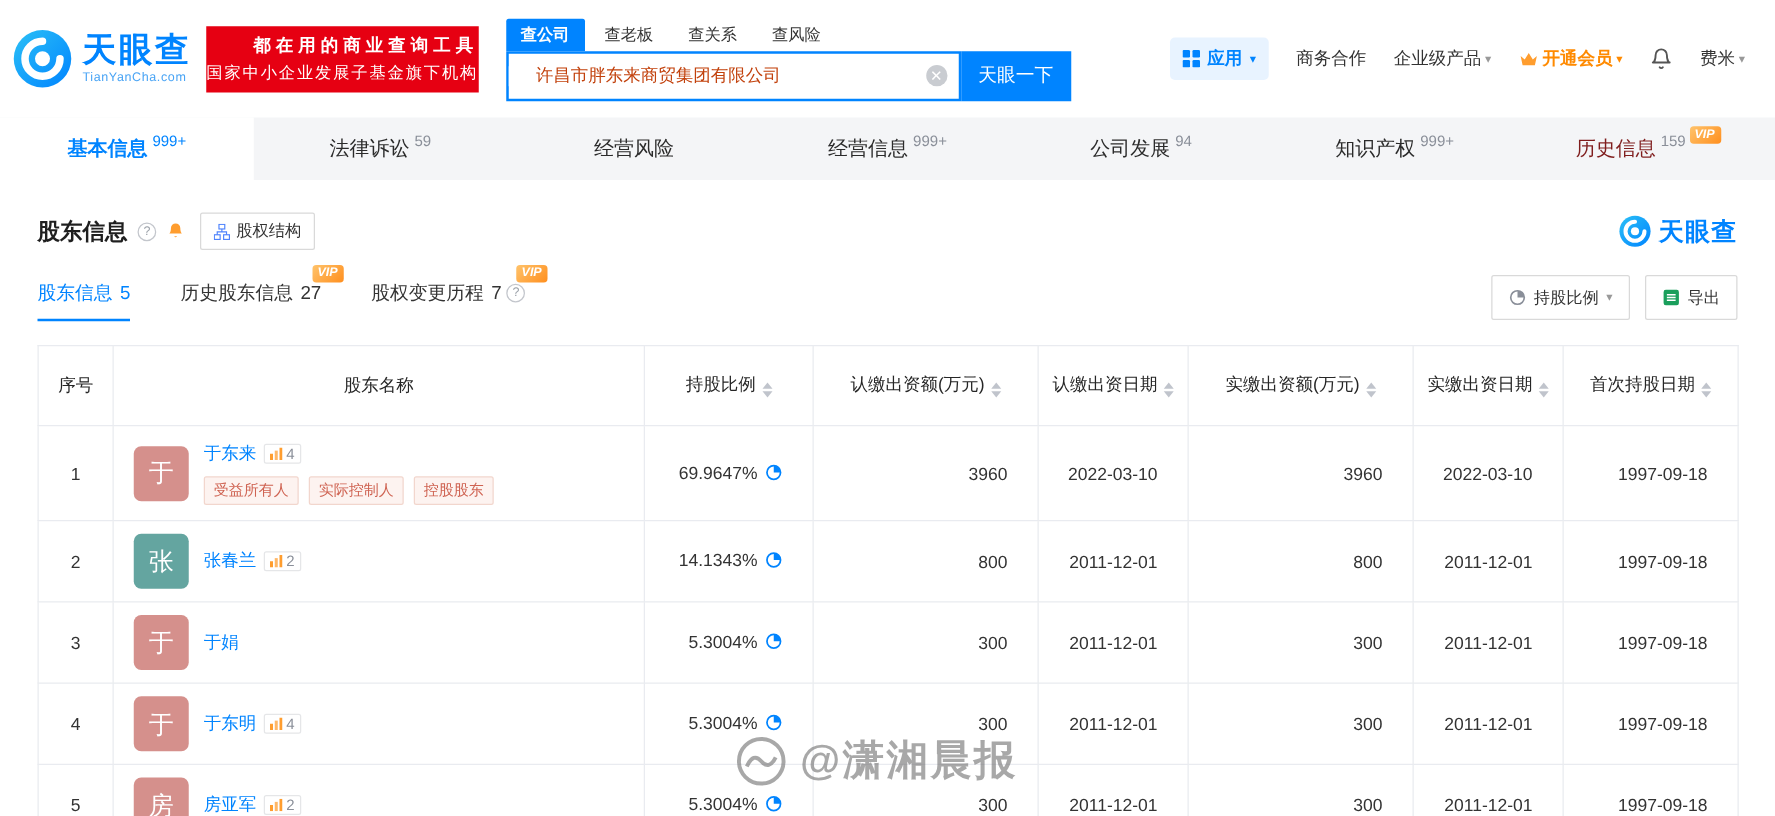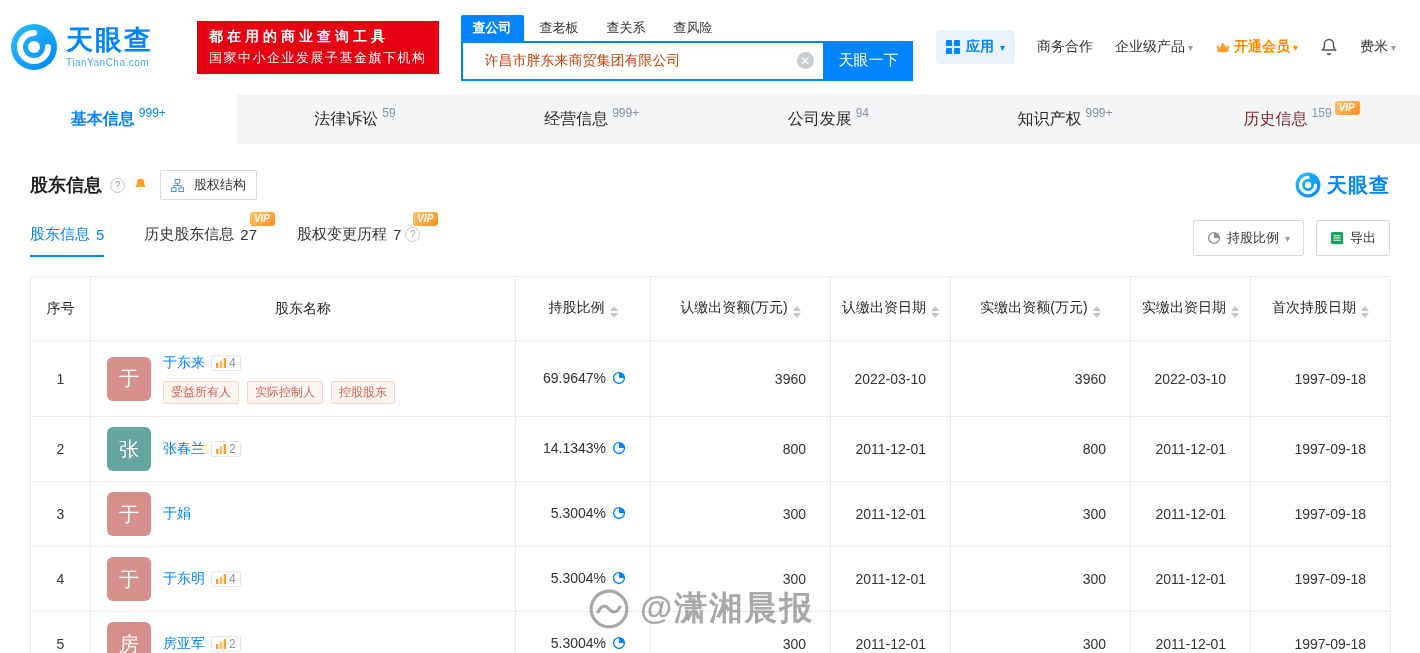--- a/index.html
+++ b/index.html
@@ -5,21 +5,21 @@
   * { box-sizing: border-box; margin: 0; padding: 0; }
   html,body { width:1420px; height:653px; overflow:hidden; background:#fff;
     font-family:"Liberation Sans","DejaVu Sans",sans-serif; color:#333; }
   a { text-decoration:none; }
 
   
   .site-header { height:94px; display:flex; align-items:center; padding:0 24px 0 10px; gap:12px; background:#fff; }
   .logo { display:flex; align-items:center; gap:8px; cursor:pointer; flex-shrink:0; }
   .logo-cn { font-size:27px; font-weight:700; color:#0084ff; letter-spacing:2px; line-height:1; }
   .logo-en { font-size:10px; color:#49a4f5; margin-top:3px; letter-spacing:.5px; }
-  .promo-banner { background:#e60012; color:#fff; padding:7px 12px; text-align:left; flex-shrink:0;margin-left:32px; }
+  .promo-banner { background:#e60012; color:#fff; padding:7px 0; text-align:right; flex-shrink:0; }
   .banner-l1 { font-size:14px; font-weight:700; letter-spacing:4px; }
   .banner-l2 { font-size:13px; letter-spacing:1.5px; margin-top:3px; }
 
   .search-area { width:452px; margin-left:10px; flex-shrink:0; }
   .search-tabs { display:flex; align-items:flex-end; gap:4px; height:27px; }
   .search-tab { font-size:13px; color:#333; padding:4px 12px; cursor:pointer; }
   .search-tab.active { background:#0084ff; color:#fff; border-radius:2px 2px 0 0; font-weight:600; }
   .search-row { display:flex; height:40px; }
   .search-box { flex:1; border:2px solid #0084ff; display:flex; align-items:center; background:#fff; }
   .search-box input { flex:1; border:none; outline:none; font-size:14px; padding:0 22px; color:#c2410c;
@@ -52,21 +52,21 @@
   .main-tab .vip-badge { margin-left:3px; transform:translateY(-11px); }
 
   
   .content { padding:0 30px; position:relative; }
   .section-row { margin-top:26px; display:flex; align-items:center; gap:8px; }
   .section-title { font-size:18px; font-weight:700; color:#1f1f1f; }
   .help-icon { width:15px; height:15px; border:1px solid #c3c6cc; border-radius:50%; color:#9aa0a8;
     font-size:10px; display:inline-flex; align-items:center; justify-content:center; cursor:pointer; flex-shrink:0; }
   .bell-orange { display:flex; cursor:pointer; }
   .equity-btn { border:1px solid #d9d9d9; border-radius:2px; background:#fff; padding:5px 10px; font-size:13px;
-    color:#333; display:flex; align-items:center; gap:10px; cursor:pointer; margin-left:4px;
+    color:#333; display:flex; align-items:center; gap:5px; cursor:pointer; margin-left:4px;
     font-family:"Liberation Sans","DejaVu Sans",sans-serif; }
   .brand-right { margin-left:auto; display:flex; align-items:center; gap:6px; }
   .brand-right .brand-text { font-size:20px; font-weight:700; color:#0084ff; letter-spacing:1px; }
 
   .subtab-row { margin-top:20px; display:flex; align-items:center; gap:40px; }
   .subtab { font-size:15px; position:relative; padding-bottom:13px; cursor:pointer; color:#333;
     display:flex; align-items:center; gap:4px; }
   .subtab .count { margin-left:2px; }
   .subtab.active { color:#0084ff; }
   .subtab.active::after { content:""; position:absolute; left:0; right:0; bottom:0; height:2px; background:#0084ff; }
@@ -196,20 +196,23 @@
 </header>
 
 <nav class="main-tabs">
     <div class="main-tab active">
       <span class="tab-label">基本信息</span>
       <span class="tab-count">999+</span>
     </div>
     <div class="main-tab">
       <span class="tab-label">法律诉讼</span>
       <span class="tab-count">59</span>
+    </div>
+    <div class="main-tab">
+      <span class="tab-label">经营风险</span>
     </div>
     <div class="main-tab">
       <span class="tab-label">经营信息</span>
       <span class="tab-count">999+</span>
     </div>
     <div class="main-tab">
       <span class="tab-label">公司发展</span>
       <span class="tab-count">94</span>
     </div>
     <div class="main-tab">

